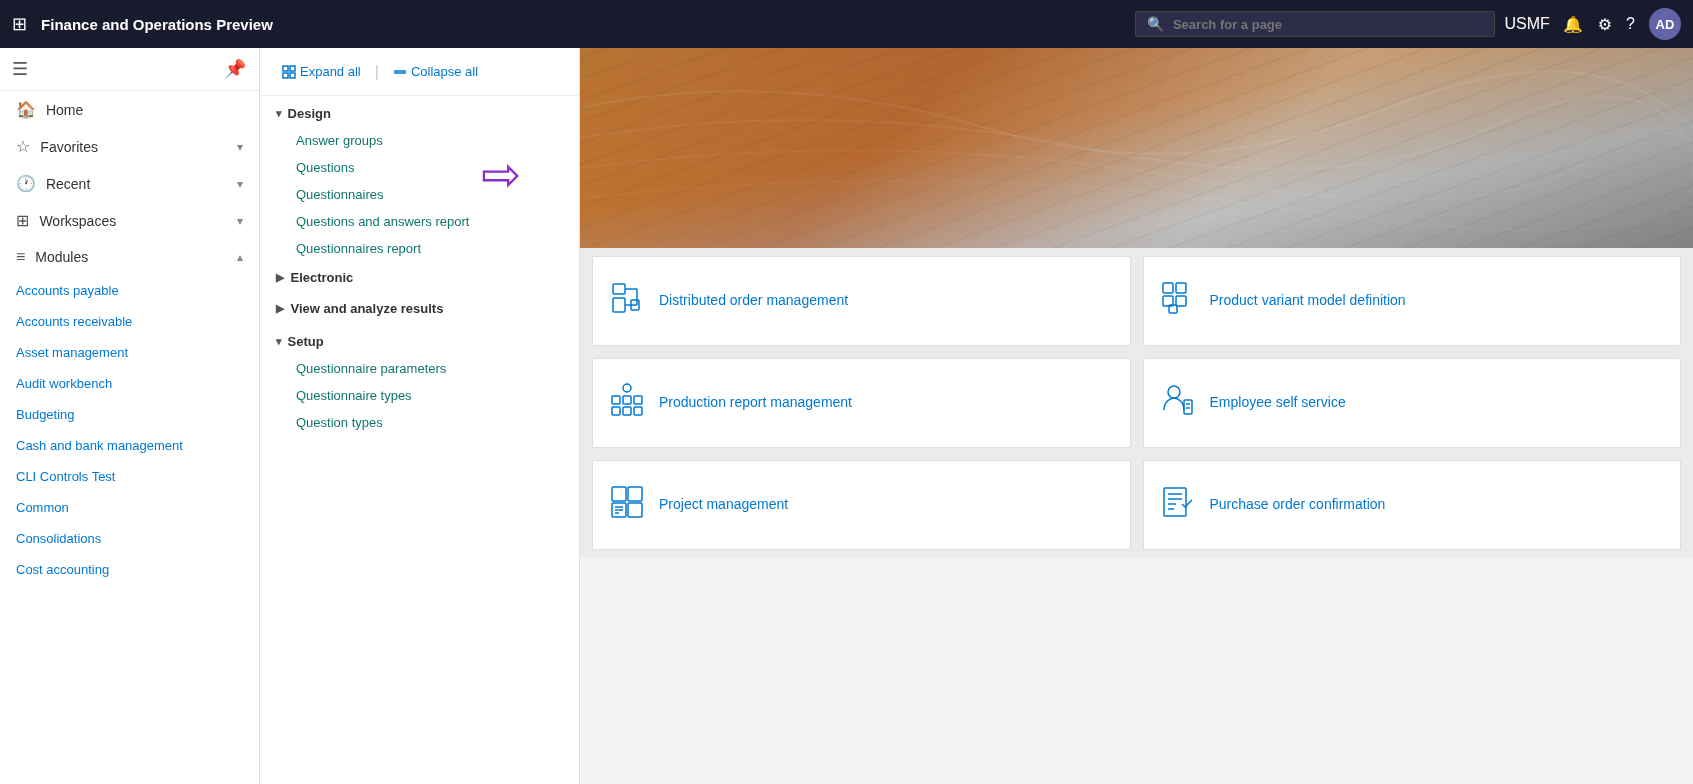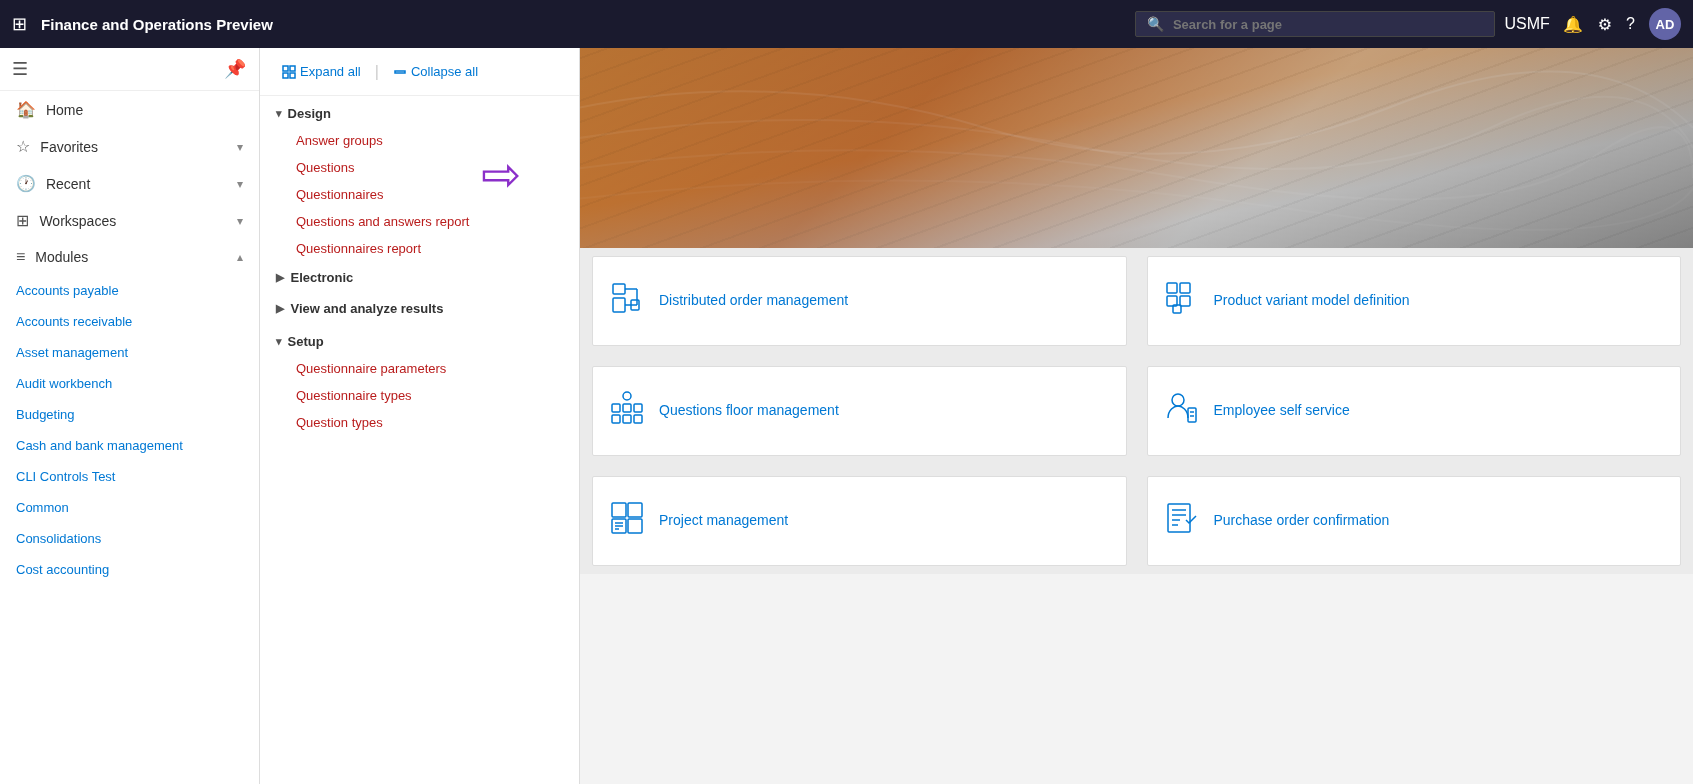--- a/index.html
+++ b/index.html
@@ -111,21 +111,21 @@
 
     .section-header {
       display: flex; align-items: center; gap: 6px;
       padding: 10px 16px 6px;
       font-size: 13px; font-weight: 600; color: #333; cursor: pointer;
     }
     .section-chevron { font-size: 11px; color: #555; }
     .panel-link {
       display: block;
       padding: 6px 16px 6px 36px;
-      font-size: 13px; color: #b91c1c; cursor: pointer;
+      font-size: 13px; color: #0f766e; cursor: pointer;
       text-decoration: none;
     }
     .collapsed-section {
       display: flex; align-items: center; gap: 6px;
       padding: 8px 16px;
       font-size: 13px; font-weight: 600; color: #333; cursor: pointer;
     }
 
     
     .main-content {
@@ -149,21 +149,21 @@
           transparent 0px,
           transparent 18px,
           rgba(0,0,0,0.08) 18px,
           rgba(0,0,0,0.08) 20px
         );
     }
 
     .tiles-grid {
       display: grid;
       grid-template-columns: 1fr 1fr;
-      gap: 20px;
+      gap: 12px;
       padding: 8px 12px;
       background: #ebebeb;
     }
     .tile {
       background: #fff;
       border: 1px solid #ddd;
       border-radius: 2px;
       padding: 20px 16px;
       display: flex; align-items: center; gap: 14px;
       cursor: pointer;
@@ -379,21 +379,21 @@
           <svg viewBox="0 0 36 36">
               <rect x="3" y="14" width="8" height="8" rx="1"></rect>
               <rect x="14" y="14" width="8" height="8" rx="1"></rect>
               <rect x="25" y="14" width="8" height="8" rx="1"></rect>
               <rect x="3" y="25" width="8" height="8" rx="1"></rect>
               <rect x="14" y="25" width="8" height="8" rx="1"></rect>
               <rect x="25" y="25" width="8" height="8" rx="1"></rect>
               <circle cx="18" cy="6" r="4"></circle>
             </svg>
         </div>
-        <span class="tile-label">Questions floor management</span>
+        <span class="tile-label">Production report management</span>
       </div>
 
       <div class="tile">
         <div class="tile-icon">
           <svg viewBox="0 0 36 36">
               <circle cx="14" cy="10" r="6"></circle>
               <path d="M4 28 c0-8 6-12 10-12s10 4 10 12"></path>
               <rect x="24" y="18" width="8" height="14" rx="1"></rect>
               <line x1="26" y1="22" x2="30" y2="22"></line>
               <line x1="26" y1="26" x2="30" y2="26"></line>

